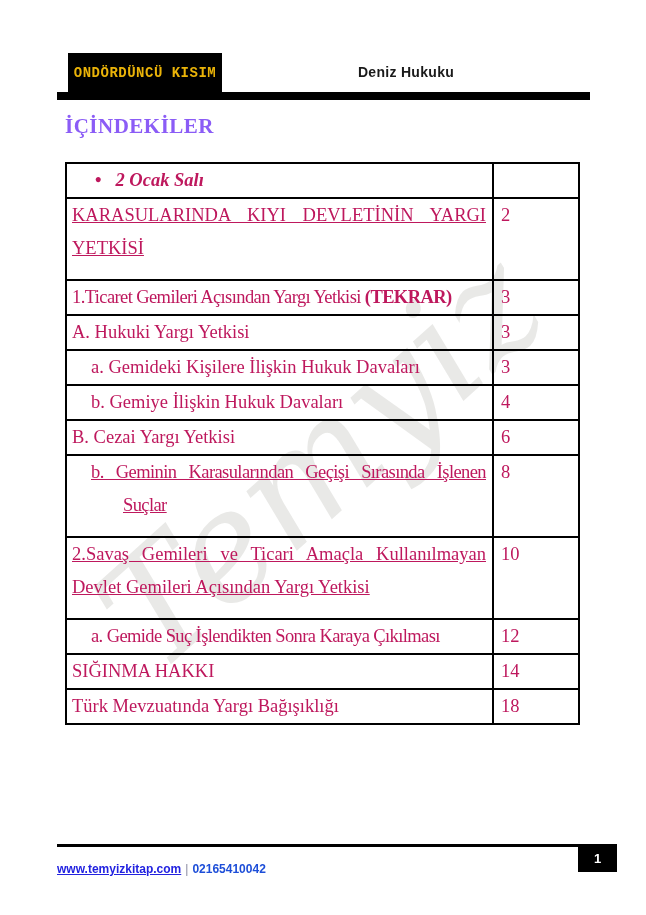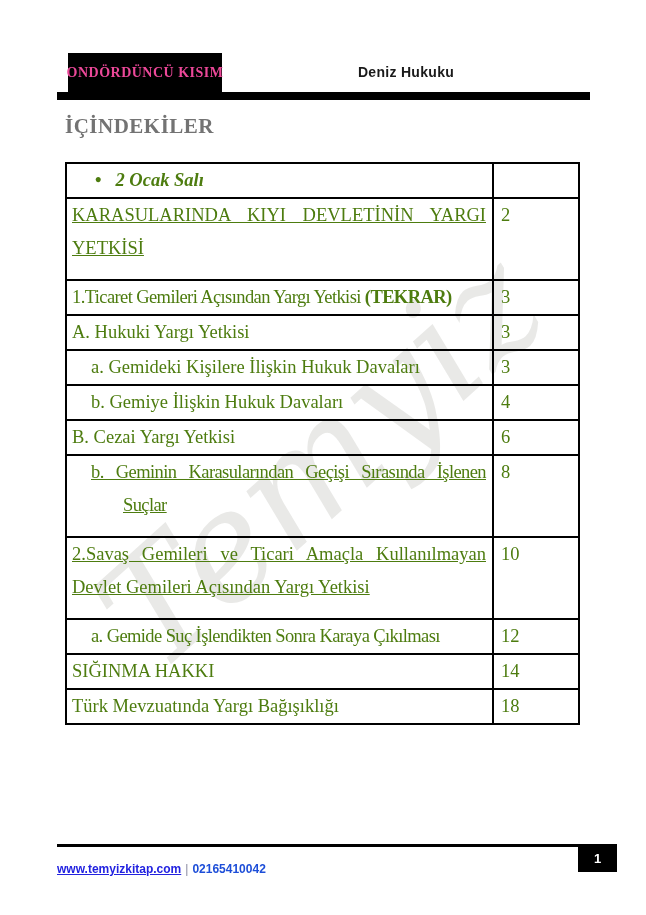--- a/index.html
+++ b/index.html
@@ -14,22 +14,22 @@
   }
 
   
   .kisim-box {
     position:absolute; left:68px; top:53px;
     width:154px; height:39px;
     background:#000;
     display:flex; align-items:center; justify-content:center;
   }
   .kisim-box span {
-    color:#ec4899;
-    font-family:Liberation Serif, serif;
+    color:#eab308;
+    font-family:Liberation Mono, monospace;
     font-weight:bold; font-size:14px; letter-spacing:0.5px;
     white-space:nowrap;
   }
   .header-center {
     position:absolute; left:222px; top:53px; width:368px; height:39px;
     display:flex; flex-direction:column; align-items:center; justify-content:center;
     font-family:"Liberation Sans","DejaVu Sans",sans-serif;
     color:#1a1a1a;
   }
   .header-center .course { font-weight:bold; font-size:14px; line-height:17px; letter-spacing:0.3px; }
@@ -37,21 +37,21 @@
 
   .double-rule {
     position:absolute; left:57px; top:92px; width:533px; height:3px;
     border-top:4px solid #000; border-bottom:4px solid #000;
   }
 
   
   .page-title {
     position:absolute; left:65px; top:114px;
     font-size:21px; font-weight:bold; letter-spacing:0.5px;
-    color:#737373;
+    color:#8b5cf6;
   }
 
   
   .watermark {
     position:absolute; left:30px; top:250px; width:580px; height:420px;
     display:flex; align-items:center; justify-content:center;
     transform:rotate(-42deg);
     font-family:"DejaVu Serif",serif; font-style:italic;
     font-size:150px; color:rgba(70,70,55,0.12);
     pointer-events:none; white-space:nowrap;
@@ -59,21 +59,21 @@
 
   
   table.toc {
     position:absolute; left:65px; top:162px;
     width:513px; border-collapse:collapse; table-layout:fixed;
   }
   table.toc td {
     border:2px solid #000;
     vertical-align:top;
     font-size:18.5px; line-height:33px;
-    color:#4d7c0f;
+    color:#be185d;
   }
   td.cell-text { padding:0 6px 0 5px; }
   td.cell-page { padding:0 2px 0 7px; }
 
   tr.date .cell-text { padding-left:28px; font-weight:bold; font-style:italic; }
   tr.date .bullet { font-style:normal; margin-right:14px; }
   tr.alpha2 .cell-text { padding-left:56px; text-indent:-32px; }
   tr.justify .cell-text { text-align:justify; }
   tr.tight .cell-text { letter-spacing:-0.6px; }
   tr.tall  .cell-text { padding-bottom:14px;text-decoration:underline; }

